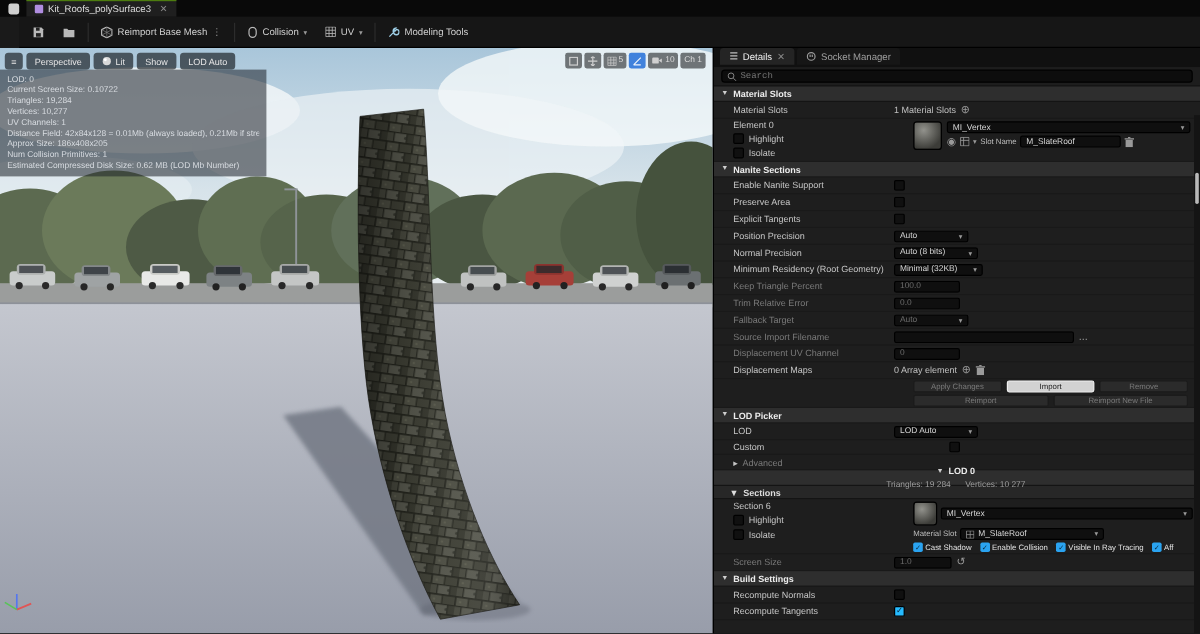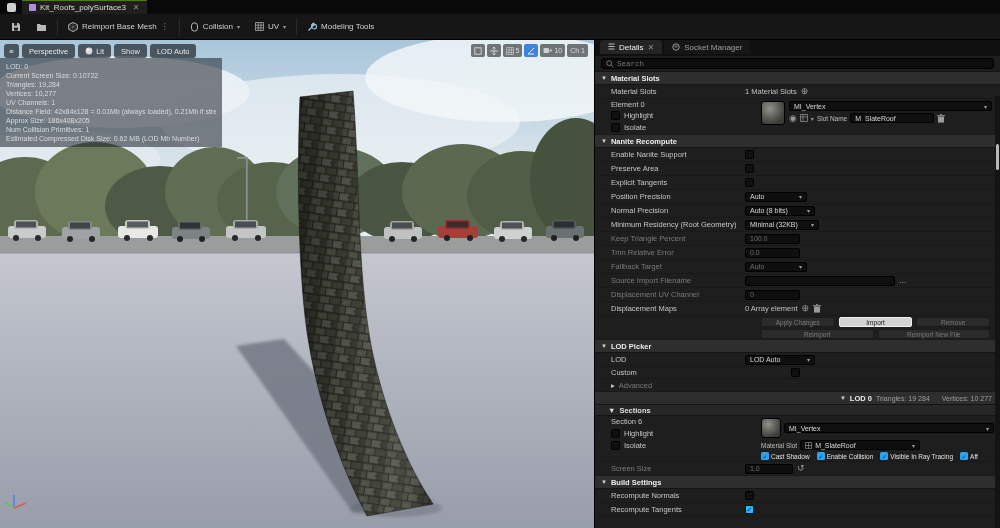--- a/index.html
+++ b/index.html
@@ -10,21 +10,21 @@
     -webkit-font-smoothing:antialiased; color:#c8c8c8;
   }
   
   .titlebar { position:absolute; top:0; left:0; right:0; height:14px; background:#090909; display:flex; align-items:stretch; }
   .applogo { width:22px; display:flex; align-items:center; justify-content:center; }
   .applogo .sq { width:9px; height:9px; background:#cfcfcf; border-radius:2px; }
   .asset-tab { display:flex; align-items:center; gap:4px; padding:0 7px; background:#1f1f1f; border-top:1px solid #4d7c0f; font-size:8px; color:#dedede; }
   .asset-tab .close { color:#8a8a8a; font-size:8px; margin-left:3px; }
   .tab-icon { width:7px; height:7px; background:#b08de0; border-radius:1px; }
   
-  .toolbar { position:absolute; top:14px; left:0; right:0; height:26px; background:#161616; border-bottom:1px solid #000; display:flex; align-items:center; gap:5px; padding:0 6px; }
+  .toolbar { position:absolute; top:14px; left:16px; right:0; height:26px; background:#161616; border-bottom:1px solid #000; display:flex; align-items:center; gap:5px; padding:0 6px; }
   .tbtn { display:flex; align-items:center; gap:4px; height:18px; padding:0 5px; border-radius:3px; font-size:8px; color:#cfcfcf; white-space:nowrap; }
   .tsep { width:1px; height:16px; background:#2c2c2c; }
   .cv { font-size:6px; color:#9a9a9a; }
   .dots { font-size:8px; color:#9a9a9a; }
   
   .viewport { position:absolute; top:40px; left:0; width:594px; height:488px; background:#9aa0aa; overflow:hidden; }
   .scene { position:absolute; top:0; left:0; }
   .vpbar-left { position:absolute; top:4px; left:4px; display:flex; gap:3px; z-index:5; }
   .vpbtn { display:flex; align-items:center; gap:3px; height:14px; padding:0 7px; border-radius:3px; background:rgba(12,14,17,.62); color:#e6e6e6; font-size:7.5px; }
   .vpbtn.iconic { width:15px; padding:0; justify-content:center; }
@@ -68,21 +68,21 @@
   .thumb.small { width:20px; height:20px; }
   .mrcol { flex:1; min-width:0; }
   .slotrow { display:flex; align-items:center; gap:3px; margin-top:2px; }
   .minilabel { font-size:6.5px; color:#bdbdbd; white-space:nowrap; }
   
   .btnblock { padding:1px 10px 1px 166px; display:flex; flex-direction:column; gap:2px; border-bottom:1px solid #191919; height:24px; }
   .btnrow { display:flex; gap:4px; }
   .btn { height:10px; flex:1; display:flex; align-items:center; justify-content:center; font-size:6.5px; padding:0 6px; border-radius:2px; background:#2b2b2b; border:1px solid #1b1b1b; color:#7a7a7a; white-space:nowrap; }
   .btn.primary { background:#d2d2d2; border-color:#efefef; color:#1a1a1a; }
   
-  .cat.lod0 { justify-content:flex-end; padding-right:8px; }
+  .cat.lod0 { justify-content:center; padding-right:8px;flex-direction:column; }
   .lodstats { display:flex; gap:12px; font-weight:normal; font-size:7px; color:#9f9f9f; }
   .sectionblock { height:46px; position:relative; border-bottom:1px solid #191919; }
   .sright { position:absolute; left:166px; top:2px; right:6px; }
   .sright .r { display:flex; align-items:center; gap:3px; margin-bottom:2px; }
   .chk { display:flex; align-items:center; gap:2px; font-size:6.5px; color:#e2e2e2; white-space:nowrap; }
   .chk .bx { width:8px; height:8px; background:#2aa3f0; border-radius:1.5px; display:flex; align-items:center; justify-content:center; font-size:6px; color:#07283d; }
   
   .scroll { position:absolute; right:0; top:56px; bottom:0; width:5px; background:#141414; z-index:9; }
   .scroll .thumbbar { position:absolute; top:48px; height:26px; left:1px; width:3px; background:#b9b9b9; border-radius:2px; }
   svg { display:block; }
@@ -448,21 +448,21 @@
                   <rect x="0" y="1.2" width="8" height="1.1" fill="#9a9a9a"></rect>
                   <rect x="3" y="0.2" width="2" height="1" fill="#9a9a9a"></rect>
                 </svg>
             </div>
           </div>
         </div>
       </div>
 
       <div class="cat">
         <span class="caret">▼</span>
-        <span>Nanite Recompute</span>
+        <span>Nanite Sections</span>
       </div>
       <div class="prow">
           <div class="plabel">Enable Nanite Support</div>
           <div class="pval">
             <span class="cb">✓</span>
           </div>
         </div>
       <div class="prow">
           <div class="plabel">Preserve Area</div>
           <div class="pval">

